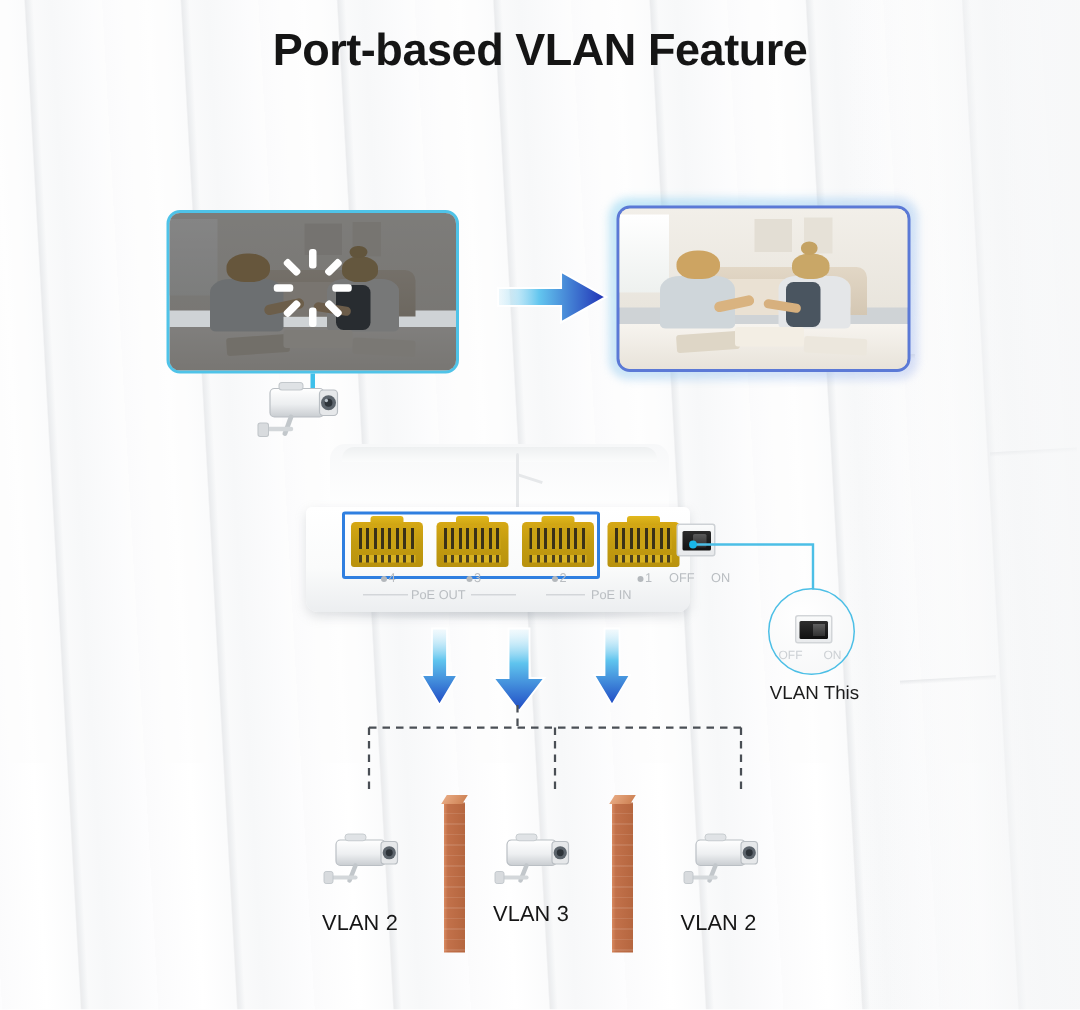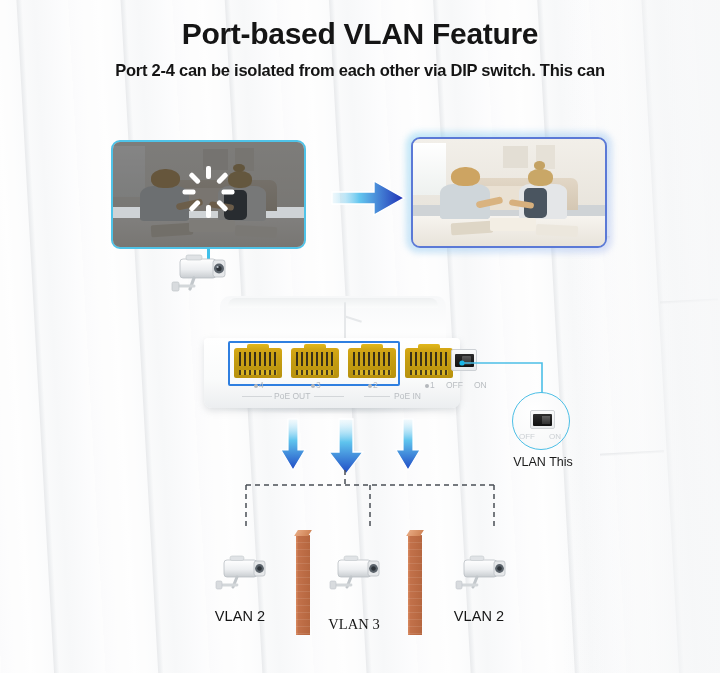--- a/index.html
+++ b/index.html
@@ -249,38 +249,37 @@
     transform: skewX(-32deg);
   }
   .wall1 { left: 296px; top: 535px; }
   .wall2 { left: 408px; top: 535px; }
 
   .vlan-label {
     position: absolute; width: 90px; text-align: center;
     font-size: 14.5px; color: #161616; letter-spacing: 0.1px;
   }
   .vl1 { left: 195px; top: 608px; }
-  .vl2 { left: 309px; top: 616px; font-family: Liberation Serif, serif; }
+  .vl2 { left: 309px; top: 602px; }
   .vl3 { left: 434px; top: 608px; }
 </style>
 </head>
 <body>
 
 <div id="stage">
 
   <div class="bg-texture"></div>
   <div class="bg-seam" style="left:540px; top:238px; width:70px;"></div>
   <div class="bg-seam" style="left:600px; top:452px; width:64px;"></div>
   <div class="bg-seam" style="left:660px; top:300px; width:58px;"></div>
   <div class="bg-vign"></div>
 
   <div class="header">
     <div class="title">Port-based VLAN Feature</div>
     <div class="subtitle-wrap">
-      <div class="subtitle">Port 2-4 can be isolated from each other via DIP switch. This can</div>
     </div>
   </div>
 
   <div class="panel-right-glow"></div>
 
   <div class="panel panel-left">
     <div class="photo">
       <div class="ph-wall"></div>
         <div class="ph-winlt"></div>
       <div class="ph-frame1"></div>

